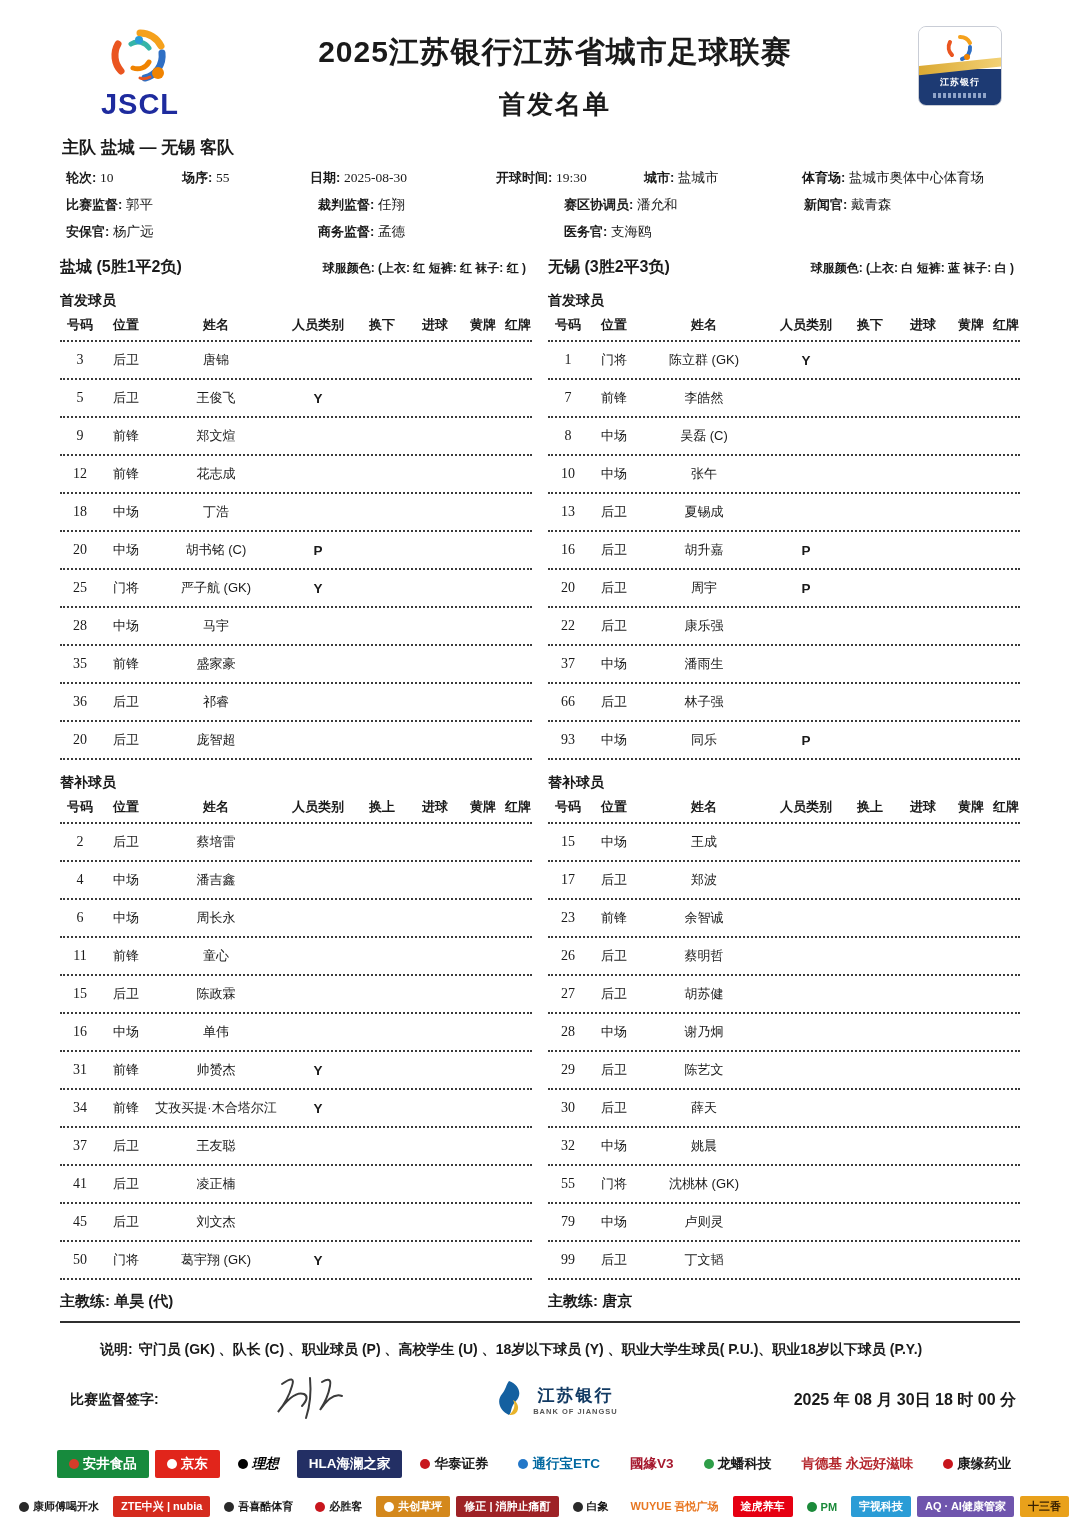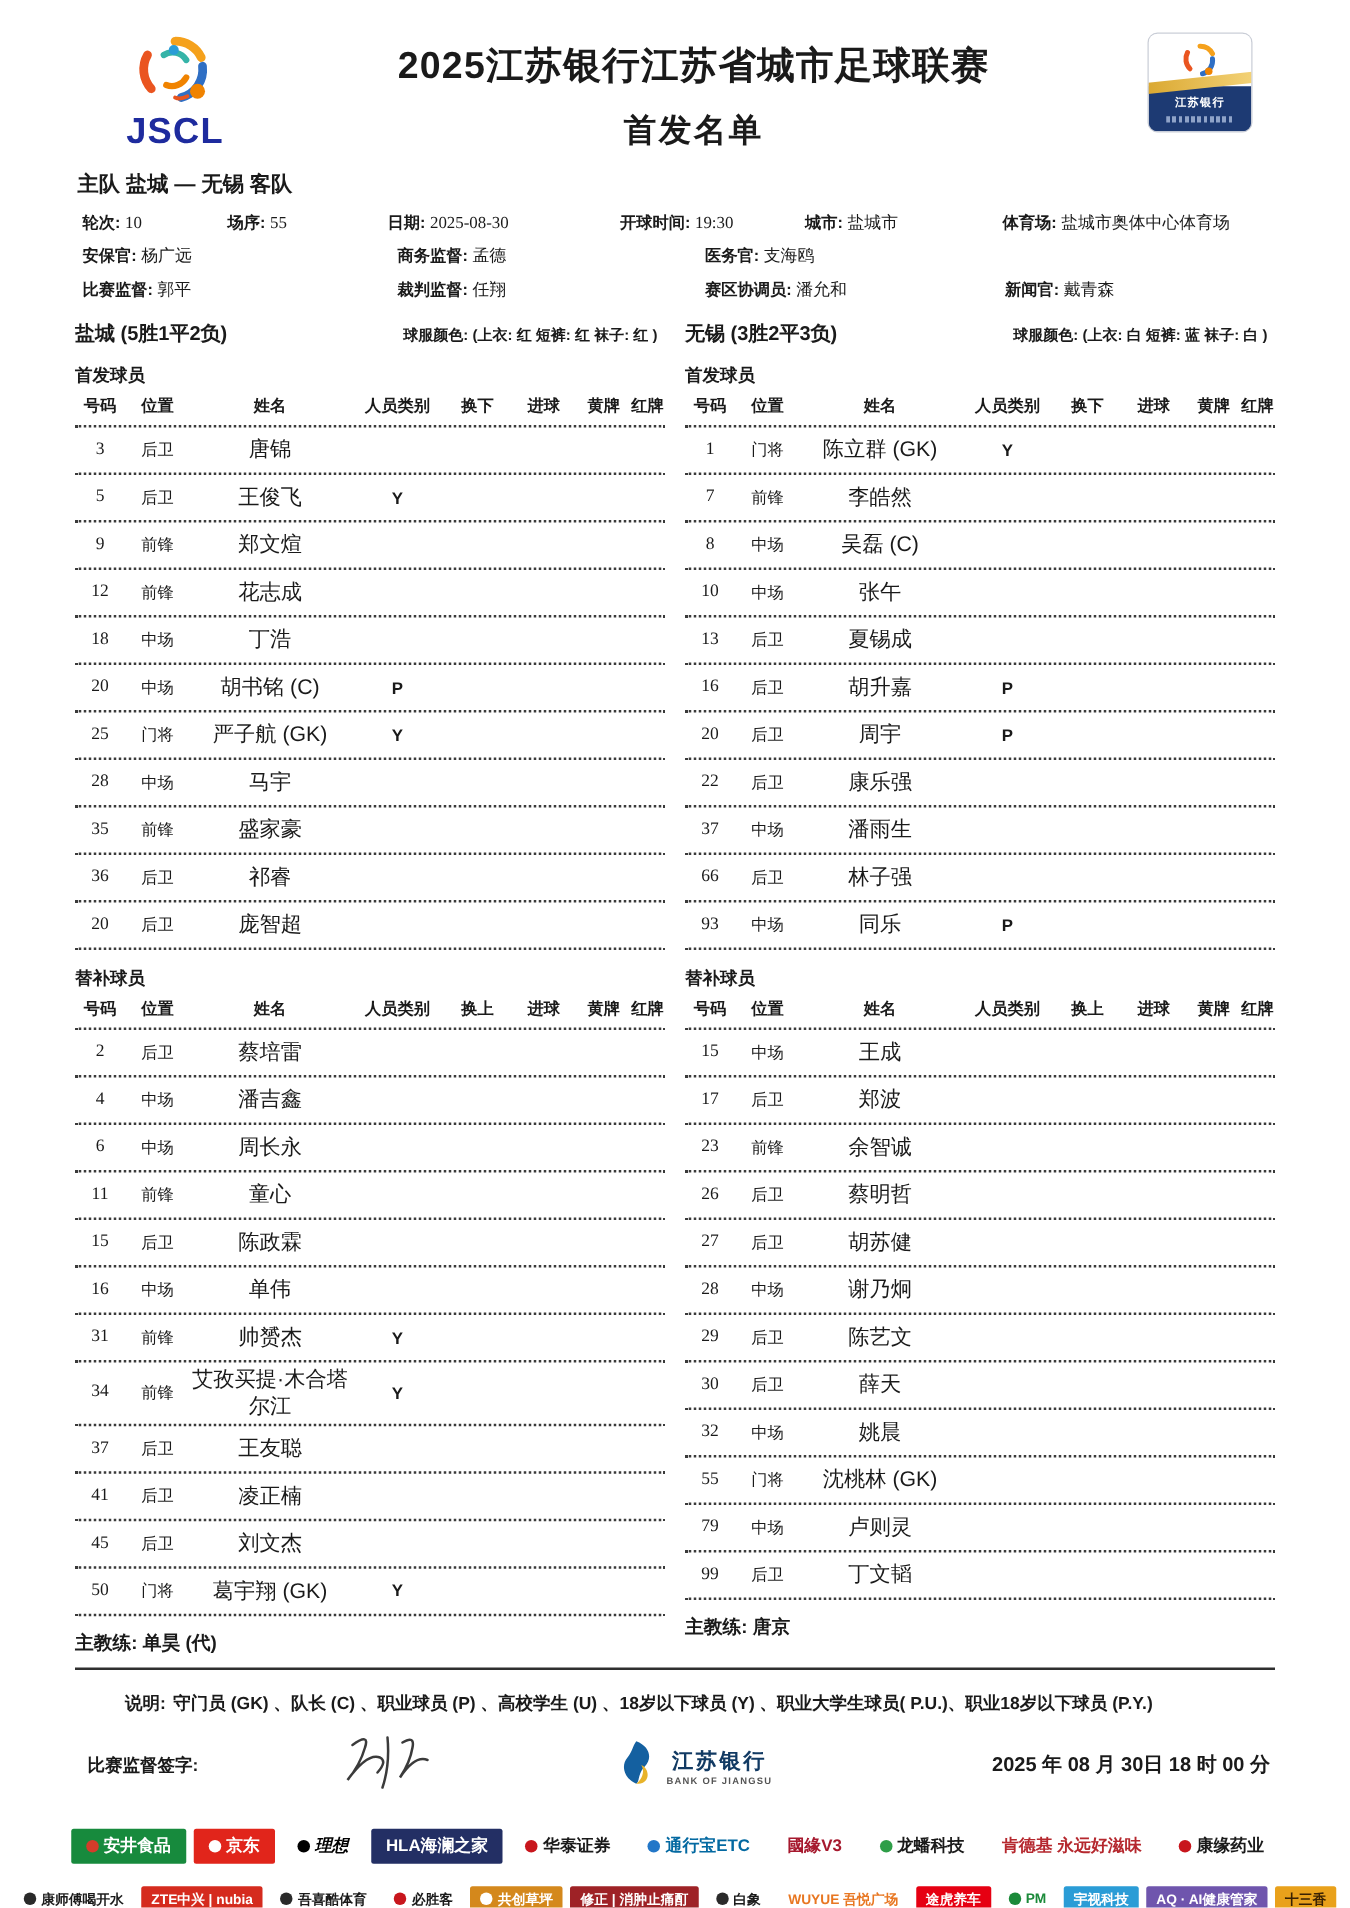--- a/index.html
+++ b/index.html
@@ -32,21 +32,21 @@
   .teams{display:grid;grid-template-columns:472px 472px;column-gap:16px;margin-top:16px;}
   .team-head{display:flex;align-items:baseline;gap:24px;}
   .team-name{font-size:16px;font-weight:800;white-space:nowrap;}
   .team-kit{font-size:12px;font-weight:800;margin-left:auto;padding-right:6px;white-space:nowrap;}
   .sec-title{font-size:14px;font-weight:800;margin-top:14px;}
   .prow{display:grid;grid-template-columns:40px 52px 128px 76px 52px 54px 42px 28px;align-items:center;min-height:36px;border-bottom:2px dotted #3a3a3a;}
   .hrow{min-height:30px;font-weight:800;font-size:13px;}
   .hrow span{text-align:center;}
   .c-num{text-align:center;font-family:"Liberation Serif",serif;font-size:14px;}
   .c-pos{text-align:center;font-size:13px;}
-  .c-name{text-align:center;font-size:17px;line-height:1.25;padding:3px 0;}
+  .c-name{text-align:center;font-size:13px;line-height:1.25;padding:3px 0;}
   .c-cat{text-align:center;font-weight:800;font-size:13.5px;}
   .c-sub,.c-goal,.c-yc,.c-rc{text-align:center;font-size:13px;}
   .subs-list{min-height:452px;}
   .coach-line{font-size:15px;font-weight:800;margin-top:12px;}
   .solid-divider{border-top:2px solid #2f2f2f;margin-top:10px;}
 
   
   .notes{display:flex;margin:14px 0 0 40px;font-size:14px;font-weight:800;line-height:1.8;}
   .notes-label{white-space:nowrap;}
   .notes-text{max-width:800px;margin-left:6px;}
@@ -114,34 +114,34 @@
 
   <span class="kv"><span class="kv-l">日期:</span> <span class="kv-v">2025-08-30</span></span>
 
   <span class="kv"><span class="kv-l">开球时间:</span> <span class="kv-v">19:30</span></span>
 
   <span class="kv"><span class="kv-l">城市:</span> <span class="kv-v">盐城市</span></span>
 
   <span class="kv"><span class="kv-l">体育场:</span> <span class="kv-v">盐城市奥体中心体育场</span></span>
 </div>
   <div class="off-row">
+  <span class="kv"><span class="kv-l">比赛监督:</span> <span class="kv-v">郭平</span></span>
+
+  <span class="kv"><span class="kv-l">裁判监督:</span> <span class="kv-v">任翔</span></span>
+
+  <span class="kv"><span class="kv-l">赛区协调员:</span> <span class="kv-v">潘允和</span></span>
+
+  <span class="kv"><span class="kv-l">新闻官:</span> <span class="kv-v">戴青森</span></span>
+</div>
+  <div class="off-row">
   <span class="kv"><span class="kv-l">安保官:</span> <span class="kv-v">杨广远</span></span>
 
   <span class="kv"><span class="kv-l">商务监督:</span> <span class="kv-v">孟德</span></span>
 
   <span class="kv"><span class="kv-l">医务官:</span> <span class="kv-v">支海鸥</span></span>
-</div>
-  <div class="off-row">
-  <span class="kv"><span class="kv-l">比赛监督:</span> <span class="kv-v">郭平</span></span>
-
-  <span class="kv"><span class="kv-l">裁判监督:</span> <span class="kv-v">任翔</span></span>
-
-  <span class="kv"><span class="kv-l">赛区协调员:</span> <span class="kv-v">潘允和</span></span>
-
-  <span class="kv"><span class="kv-l">新闻官:</span> <span class="kv-v">戴青森</span></span>
 </div>
 
   <div class="teams">
 
     <div class="team-col">
       <div class="team-head">
         <span class="team-name">盐城 (5胜1平2负)</span>
         <span class="team-kit">球服颜色: (上衣: 红  短裤: 红  袜子: 红 )</span>
       </div>
       <div class="sec-title">首发球员</div>

